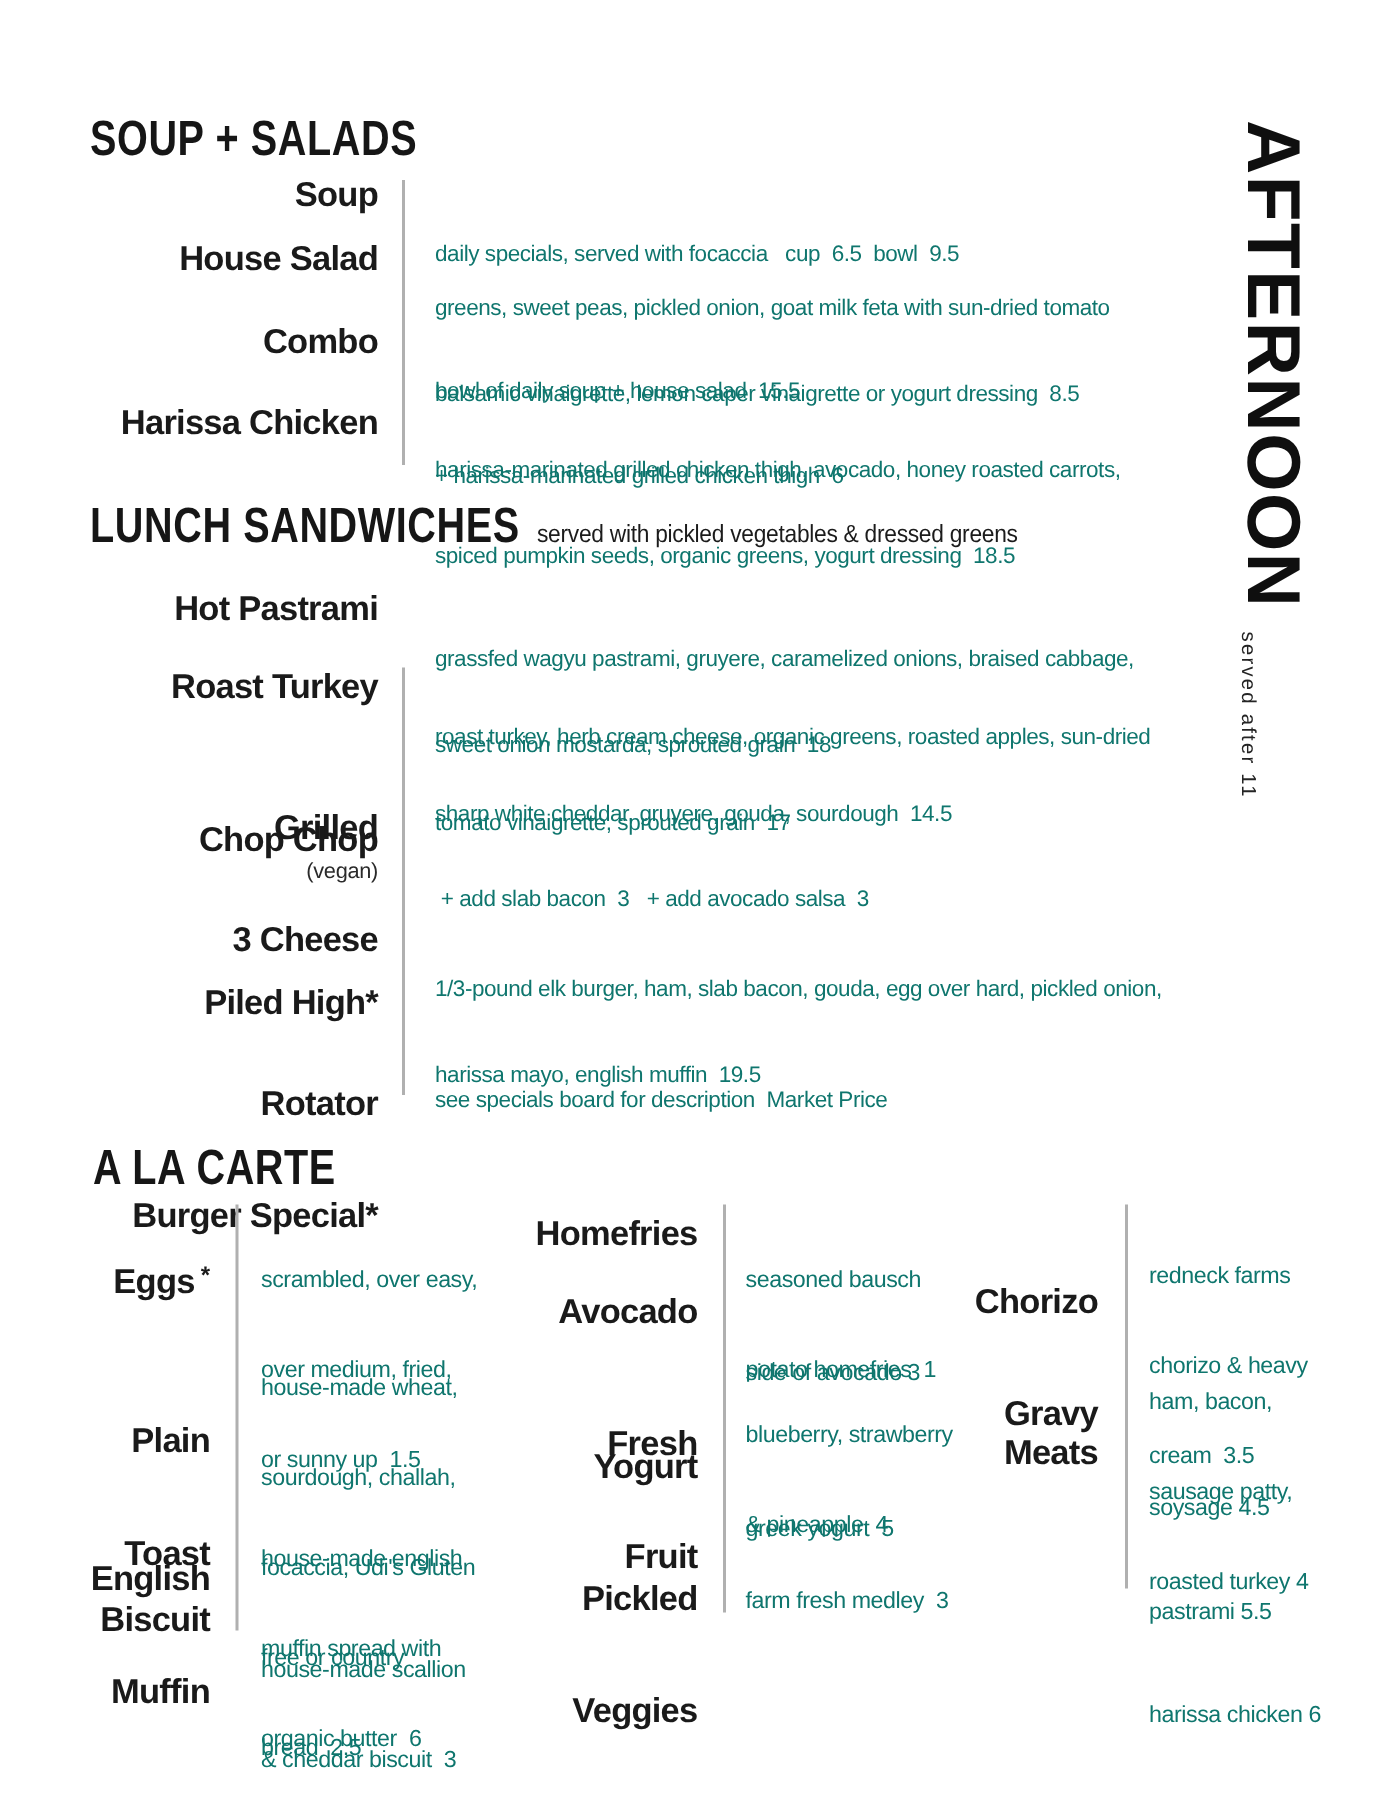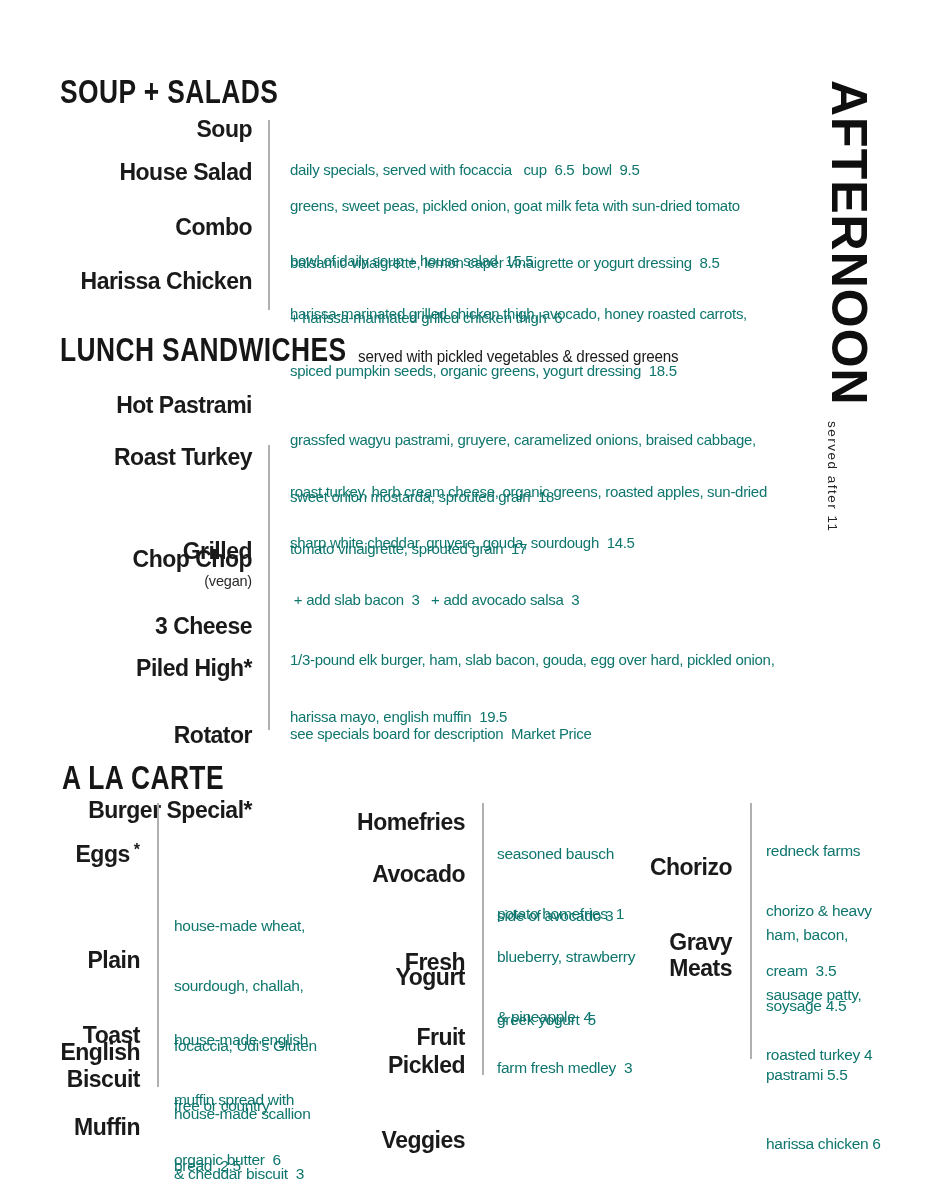--- a/index.html
+++ b/index.html
@@ -99,20 +99,25 @@
     <div>see specials board for description  Market Price</div>
   </div>
 
   <div class="sec-title" style="left:62px;top:760px">A LA CARTE</div>
 
   <div class="vrule" style="left:157px;top:803px;height:284px"></div>
 
   <div class="name" style="left:20px;top:817px;width:120px">
     <span>Eggs</span><span class="sup">*</span>
   </div>
+  <div class="desc ala" style="left:174px;top:804px">
+    <div>scrambled, over easy,</div>
+    <div>over medium, fried,</div>
+    <div>or sunny up  1.5</div>
+  </div>
 
   <div class="name" style="left:20px;top:898px;width:120px">
     <div>Plain</div>
     <div>Toast</div>
   </div>
   <div class="desc ala" style="left:174px;top:876px">
     <div>house-made wheat,</div>
     <div>sourdough, challah,</div>
     <div>focaccia, Udi's Gluten</div>
     <div>free or country</div>

